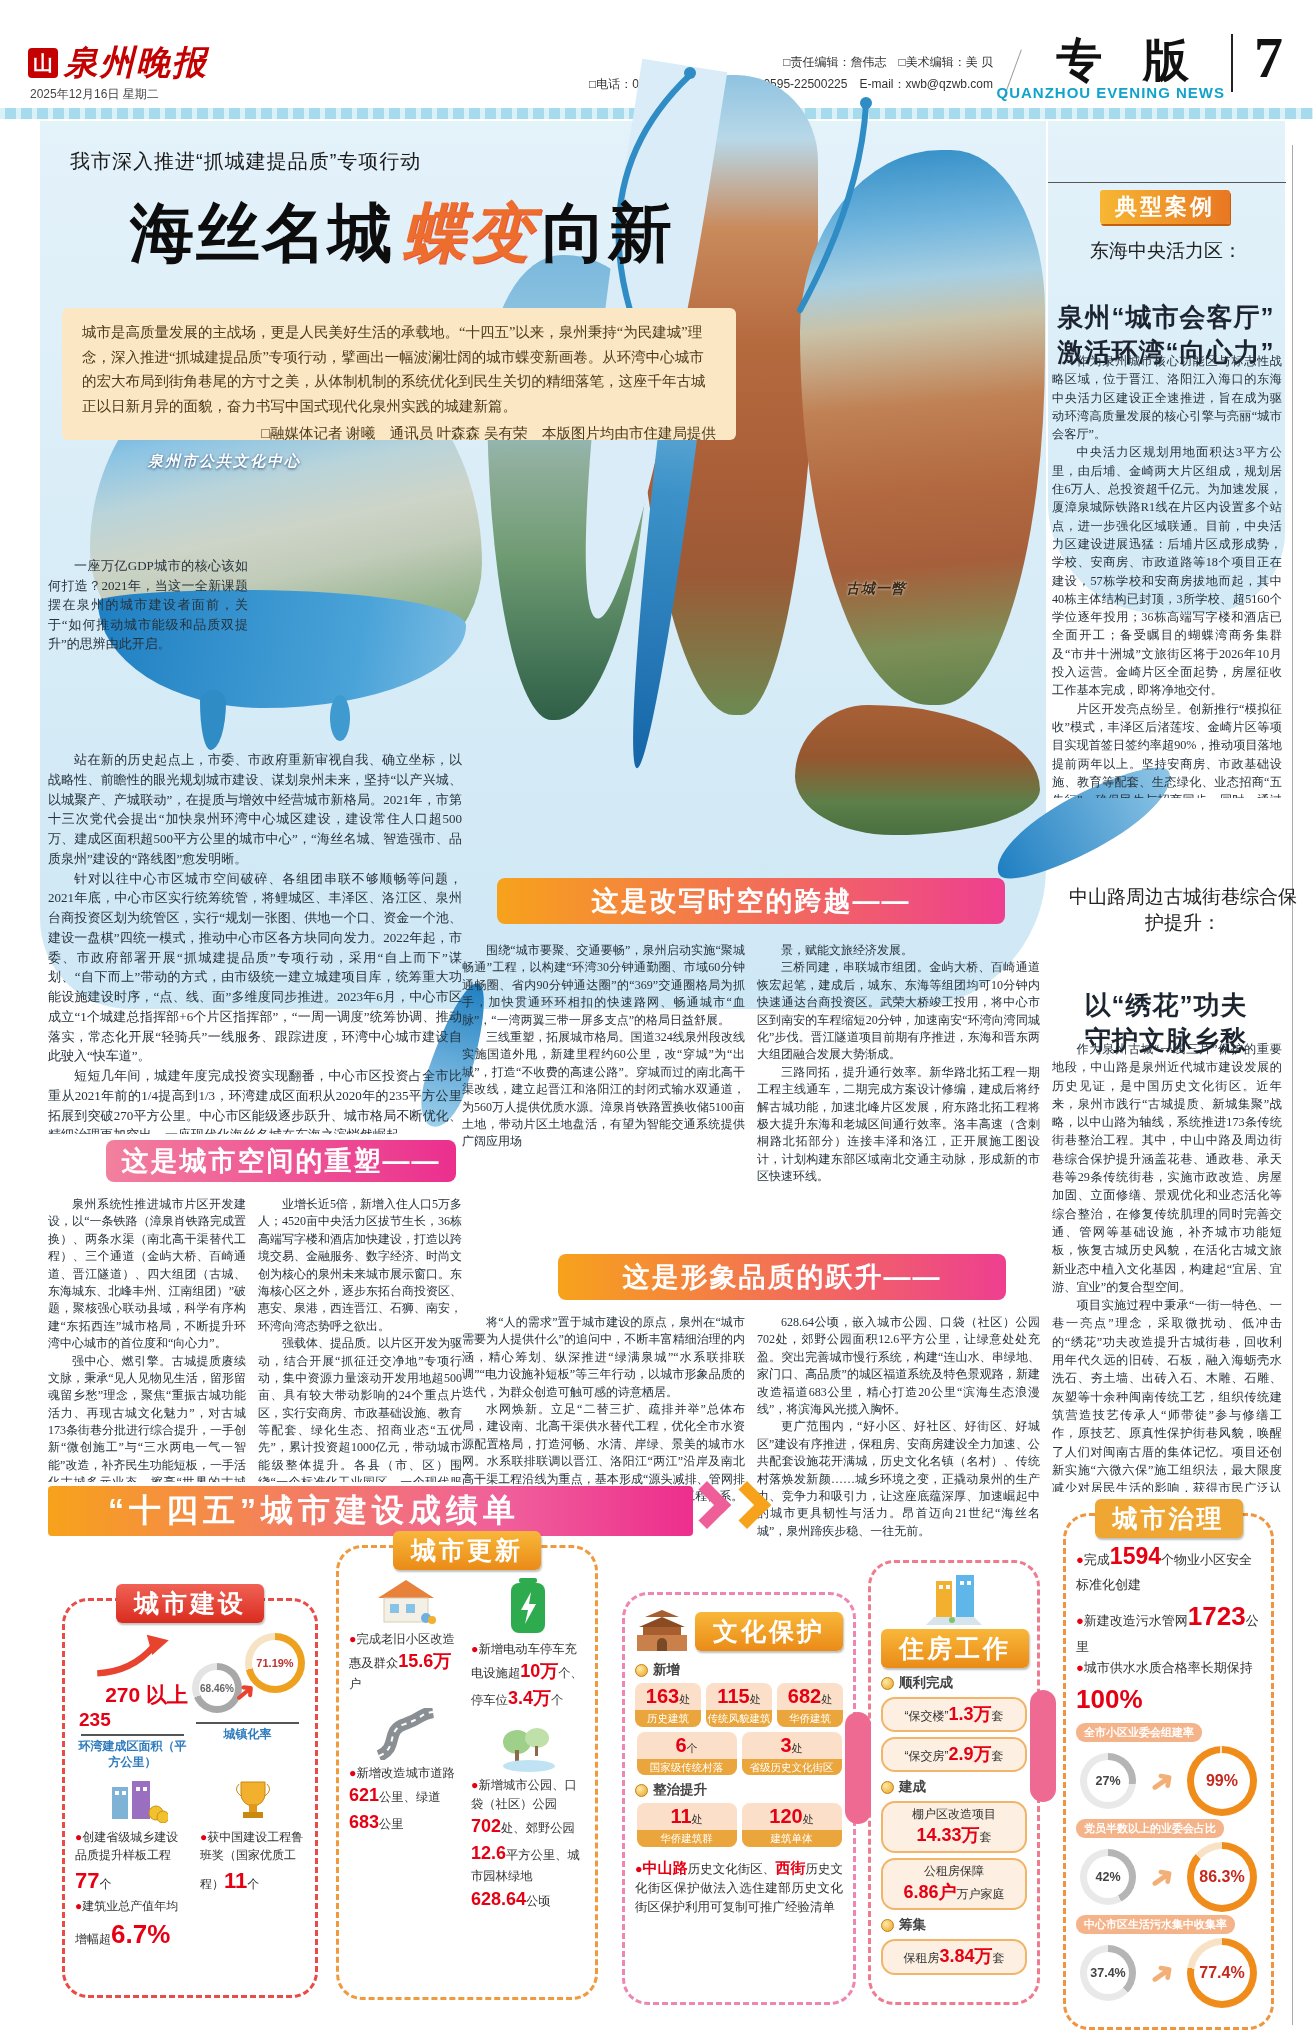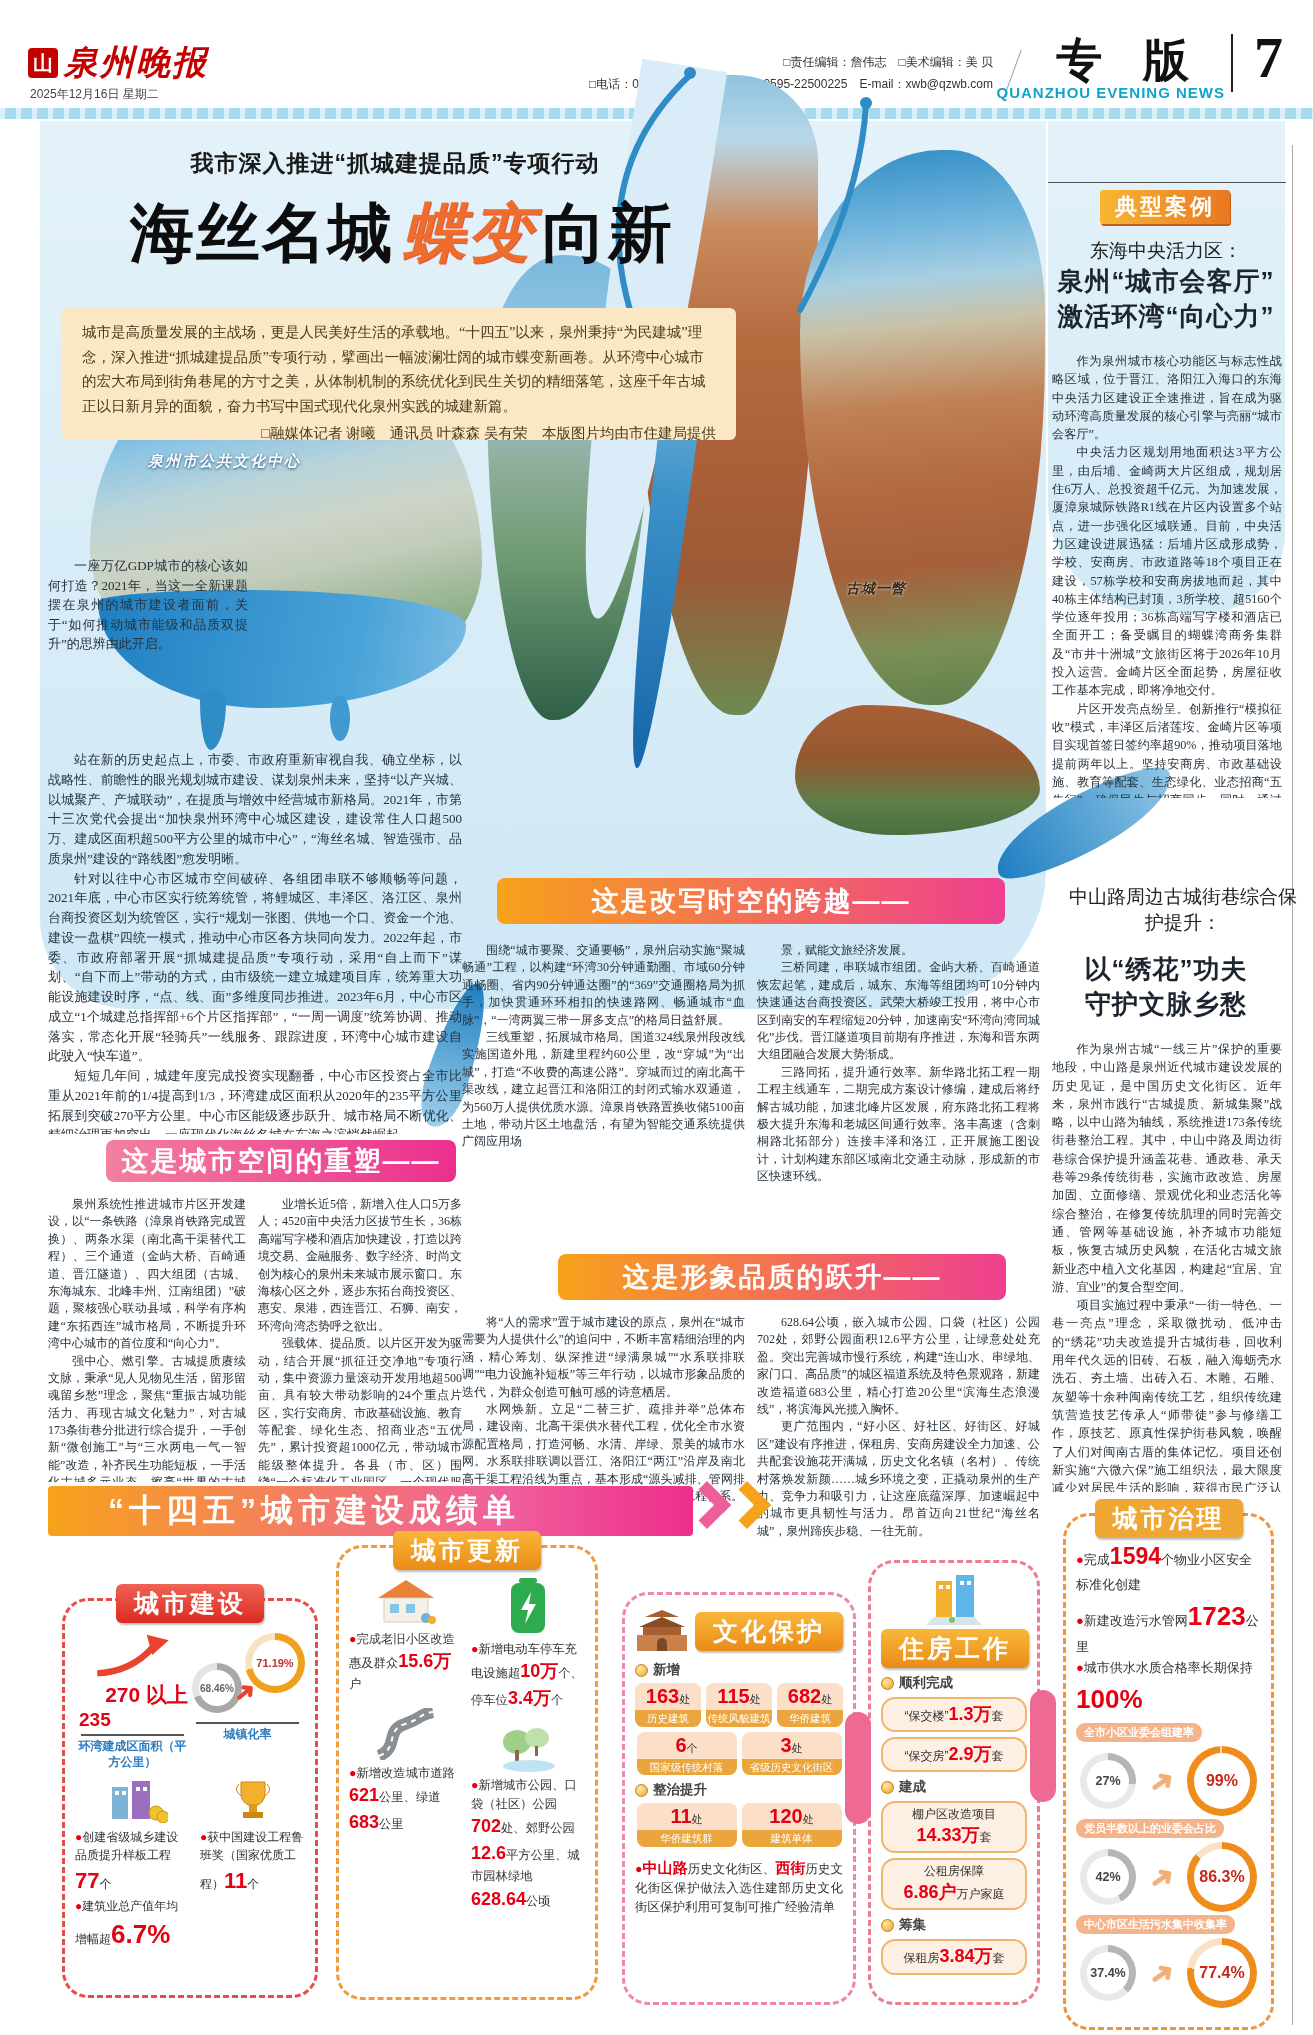--- a/index.html
+++ b/index.html
@@ -46,21 +46,21 @@
   .teardrop{left:985px;top:795px;width:198px;height:56px;border-radius:50% 50% 50% 50%/60% 40% 60% 40%;transform:rotate(-28deg);
     background:linear-gradient(90deg,#1f7fc2,#8fc6e6);}
   .drip3{left:434px;top:980px;width:42px;height:150px;border-radius:50% 50% 50% 50%/70% 70% 30% 30%;transform:rotate(18deg);
     background:linear-gradient(180deg,#1f7fc2,#9ed0ec);}
   .cap{position:absolute;z-index:3;font-family:"Liberation Serif",serif;font-style:italic;font-weight:bold;}
   .cap-left{left:148px;top:452px;color:#fff;font-size:15px;letter-spacing:2px;text-shadow:0 1px 3px rgba(0,40,90,.8);}
   .cap-right{left:846px;top:580px;color:#3b2a18;font-size:14px;letter-spacing:1px;text-shadow:0 0 3px rgba(255,255,255,.9);}
 
   
   .z2{position:absolute;z-index:2;}
-  .kicker{left:70px;top:148px;width:650px;text-align:center;font-size:23px;font-weight:bold;color:#1a1a1a;letter-spacing:1px;}
+  .kicker{left:70px;top:148px;width:650px;text-align:left;font-size:20px;font-weight:normal;color:#1a1a1a;letter-spacing:1px;}
   .bigtitle{left:62px;top:190px;width:680px;text-align:center;font-weight:900;font-size:64px;color:#0d0d0d;letter-spacing:2px;white-space:nowrap;}
   .bigtitle .accent{color:#ed6d2d;font-family:"Liberation Serif",serif;font-style:italic;text-shadow:1px 1px 0 #e8553f;padding:0 8px;}
   .introbox{left:62px;top:308px;width:674px;height:132px;background:#fbe7c3;border-radius:6px;padding:12px 20px;
     font-family:"Liberation Serif",serif;font-size:14.5px;line-height:1.7;color:#4a3a1c;overflow:hidden;}
   .introbox .byline{display:block;text-align:right;margin-top:2px;}
 
   
   .bodytxt{font-family:"Liberation Serif",serif;color:#26323c;text-align:justify;overflow:hidden;}
   .bodytxt p{text-indent:2em;}
   .blkA{left:48px;top:556px;width:200px;height:190px;font-size:13px;line-height:1.5;}
@@ -77,21 +77,21 @@
   .leap2{left:757px;top:942px;width:283px;height:296px;}
   .qual1{left:462px;top:1314px;width:283px;height:252px;}
   .qual2{left:757px;top:1314px;width:283px;height:252px;}
 
   
   .side-rule-h{position:absolute;left:1048px;top:182px;width:238px;height:1px;background:#555;z-index:2;}
   .side-rule-v{position:absolute;left:1292px;top:145px;width:1px;height:1880px;background:#aaa;z-index:2;}
   .side-badge{position:absolute;z-index:2;left:1100px;top:190px;width:130px;height:34px;background:linear-gradient(90deg,#f7b733,#e87722);
     color:#fff;font-weight:bold;font-size:22px;letter-spacing:3px;display:flex;align-items:center;justify-content:center;border-radius:3px;box-shadow:1px 2px 0 #c55f10;}
   .side-kicker{position:absolute;z-index:2;left:1050px;width:232px;text-align:center;font-size:19px;color:#222;line-height:1.35;}
-  .side-title{position:absolute;z-index:2;left:1044px;width:244px;text-align:center;font-size:26px;font-weight:bold;color:#1c2430;line-height:1.35;letter-spacing:1px;}
+  .side-title{position:absolute;z-index:2;left:1044px;width:244px;text-align:center;font-size:26px;font-weight:bold;color:#1c2430;line-height:1.35;letter-spacing:1px;margin-top:36px;}
   .side-body{position:absolute;z-index:2;left:1052px;width:230px;font-family:"Liberation Serif",serif;font-size:12.2px;line-height:1.5;color:#26323c;text-align:justify;overflow:hidden;}
   .side-body p{text-indent:2em;}
   .sb1{top:352px;height:446px;}
   .sb2{top:1040px;height:452px;}
   .k1{top:238px;} .t1{top:264px;} .k2{top:884px;margin-left:17px;} .t2{top:952px;}
 
   
   .banner{position:absolute;z-index:2;left:48px;top:1486px;width:645px;height:50px;border-radius:4px;
     background:linear-gradient(90deg,#f7a21b,#f0609b 70%,#ed2e8d);display:flex;align-items:center;padding-left:60px;
     color:#fff;font-weight:900;font-size:32px;letter-spacing:5px;}

